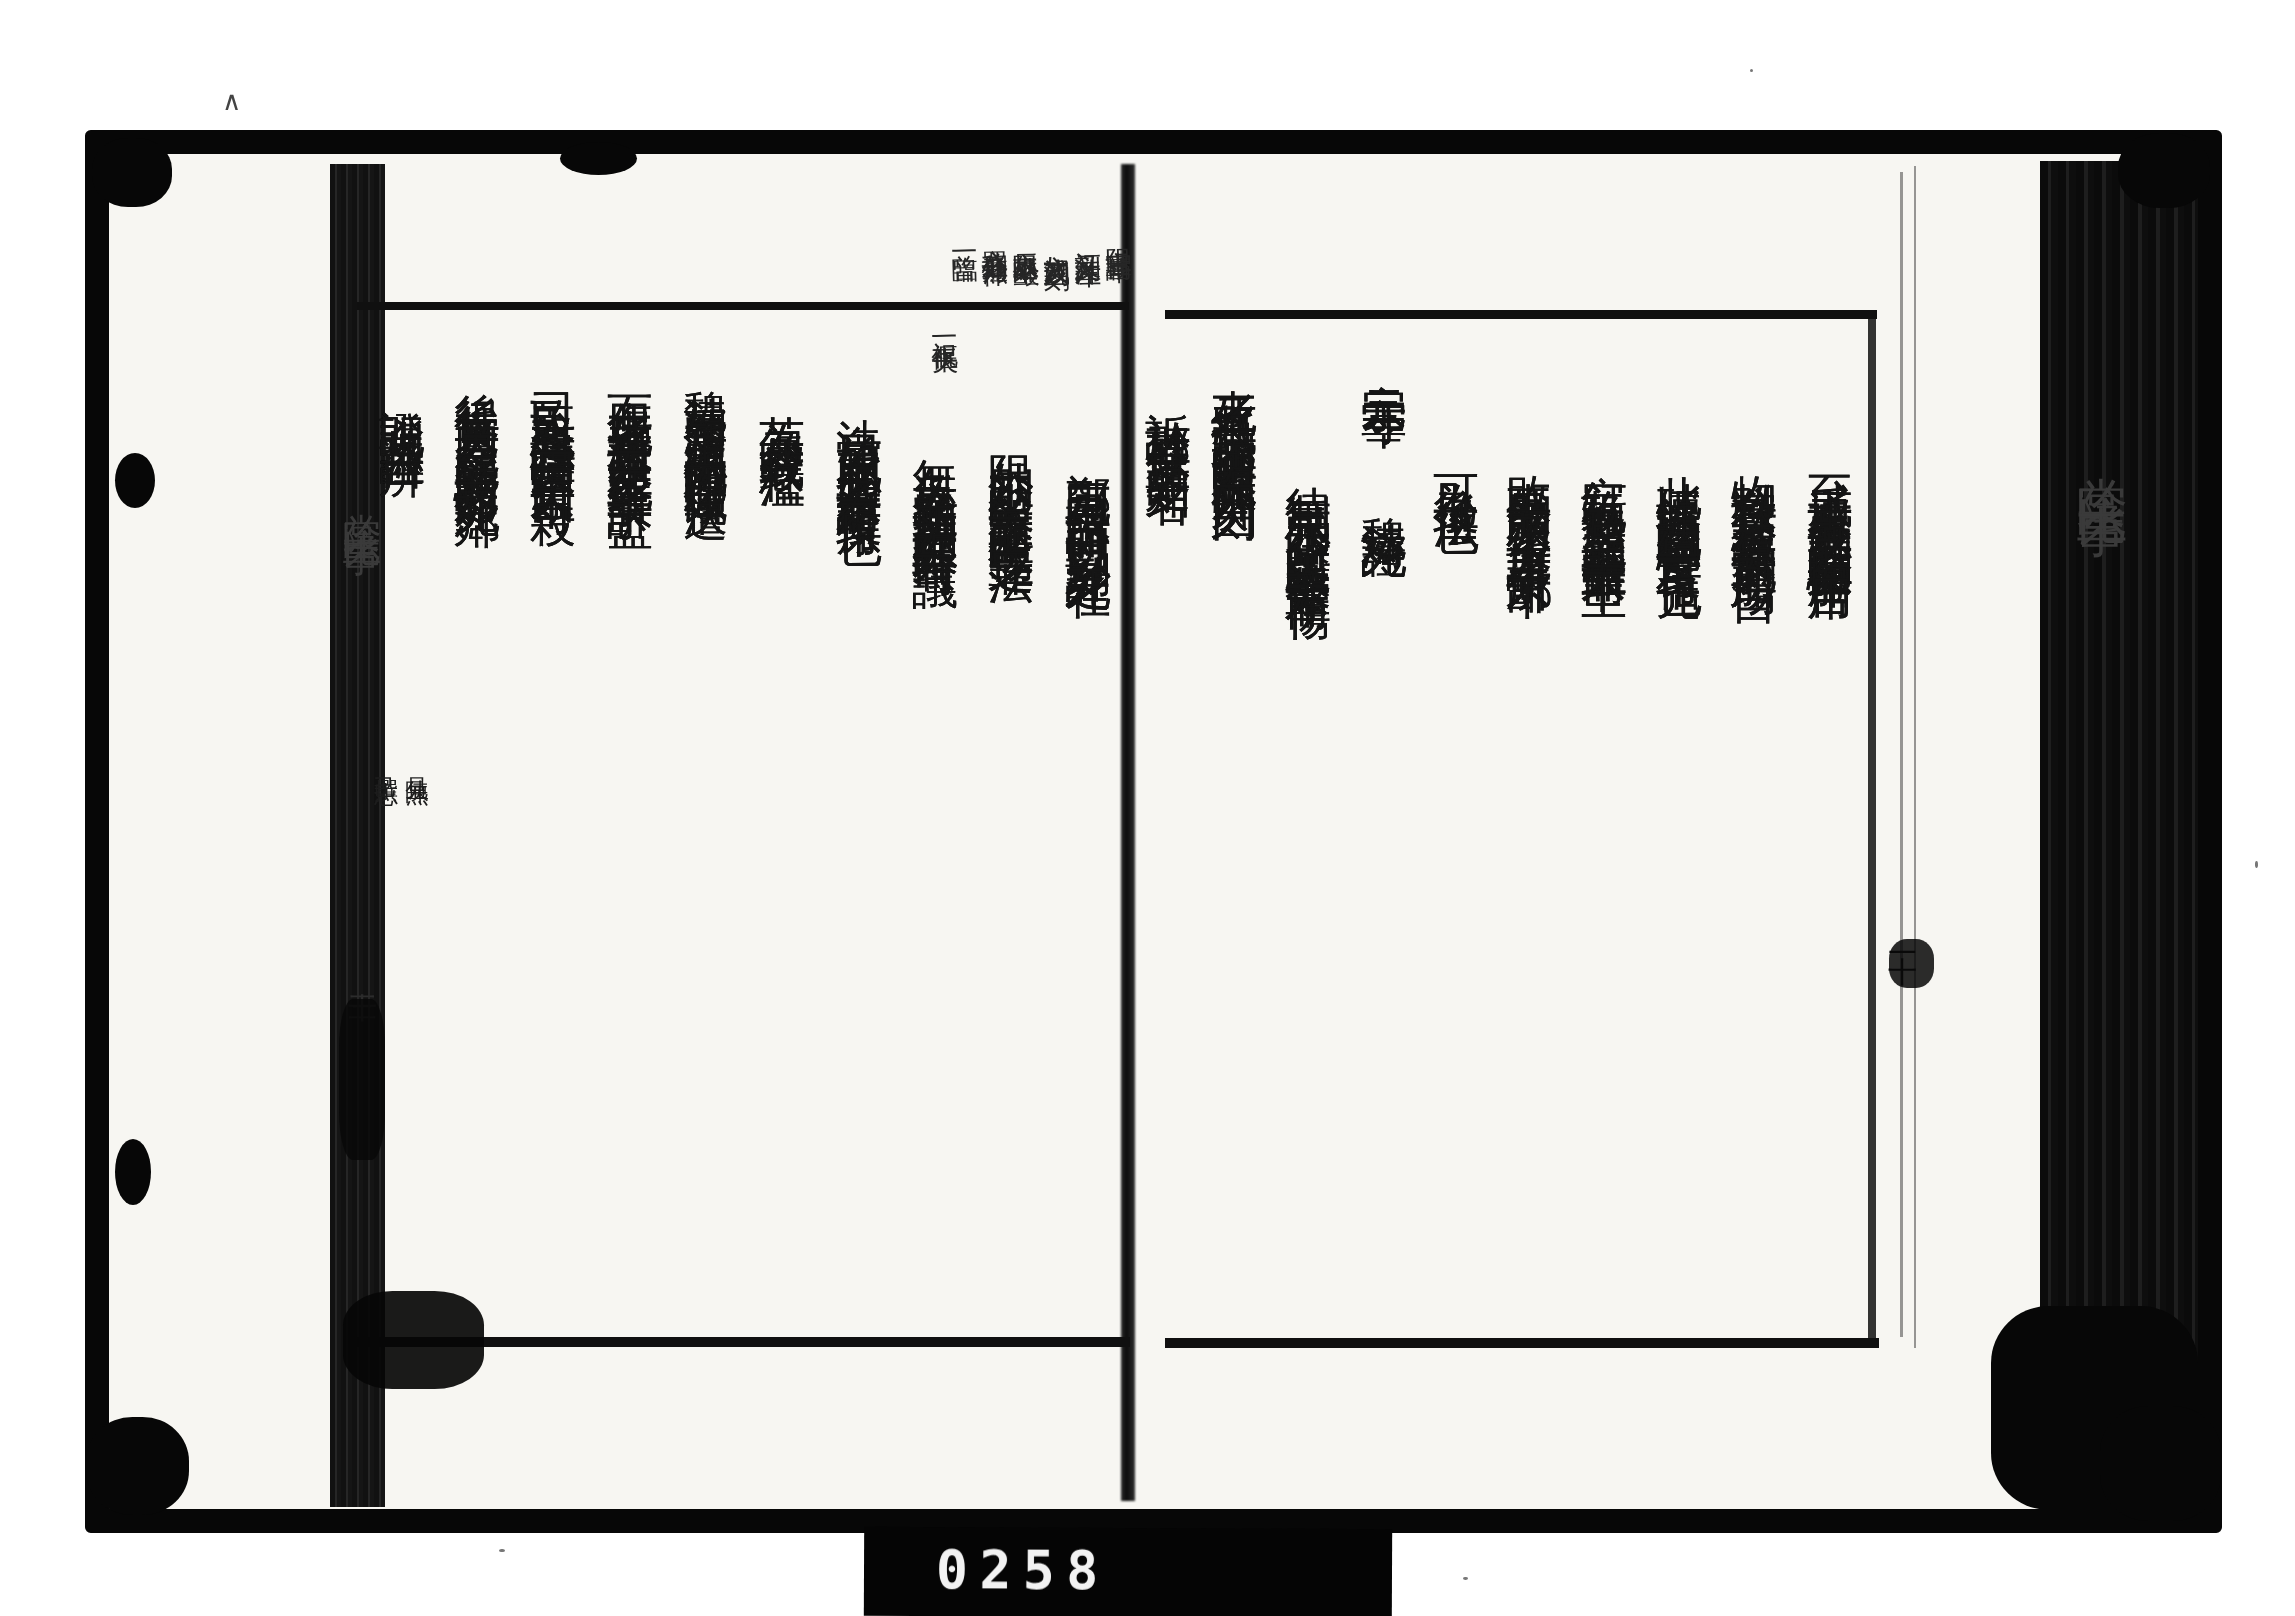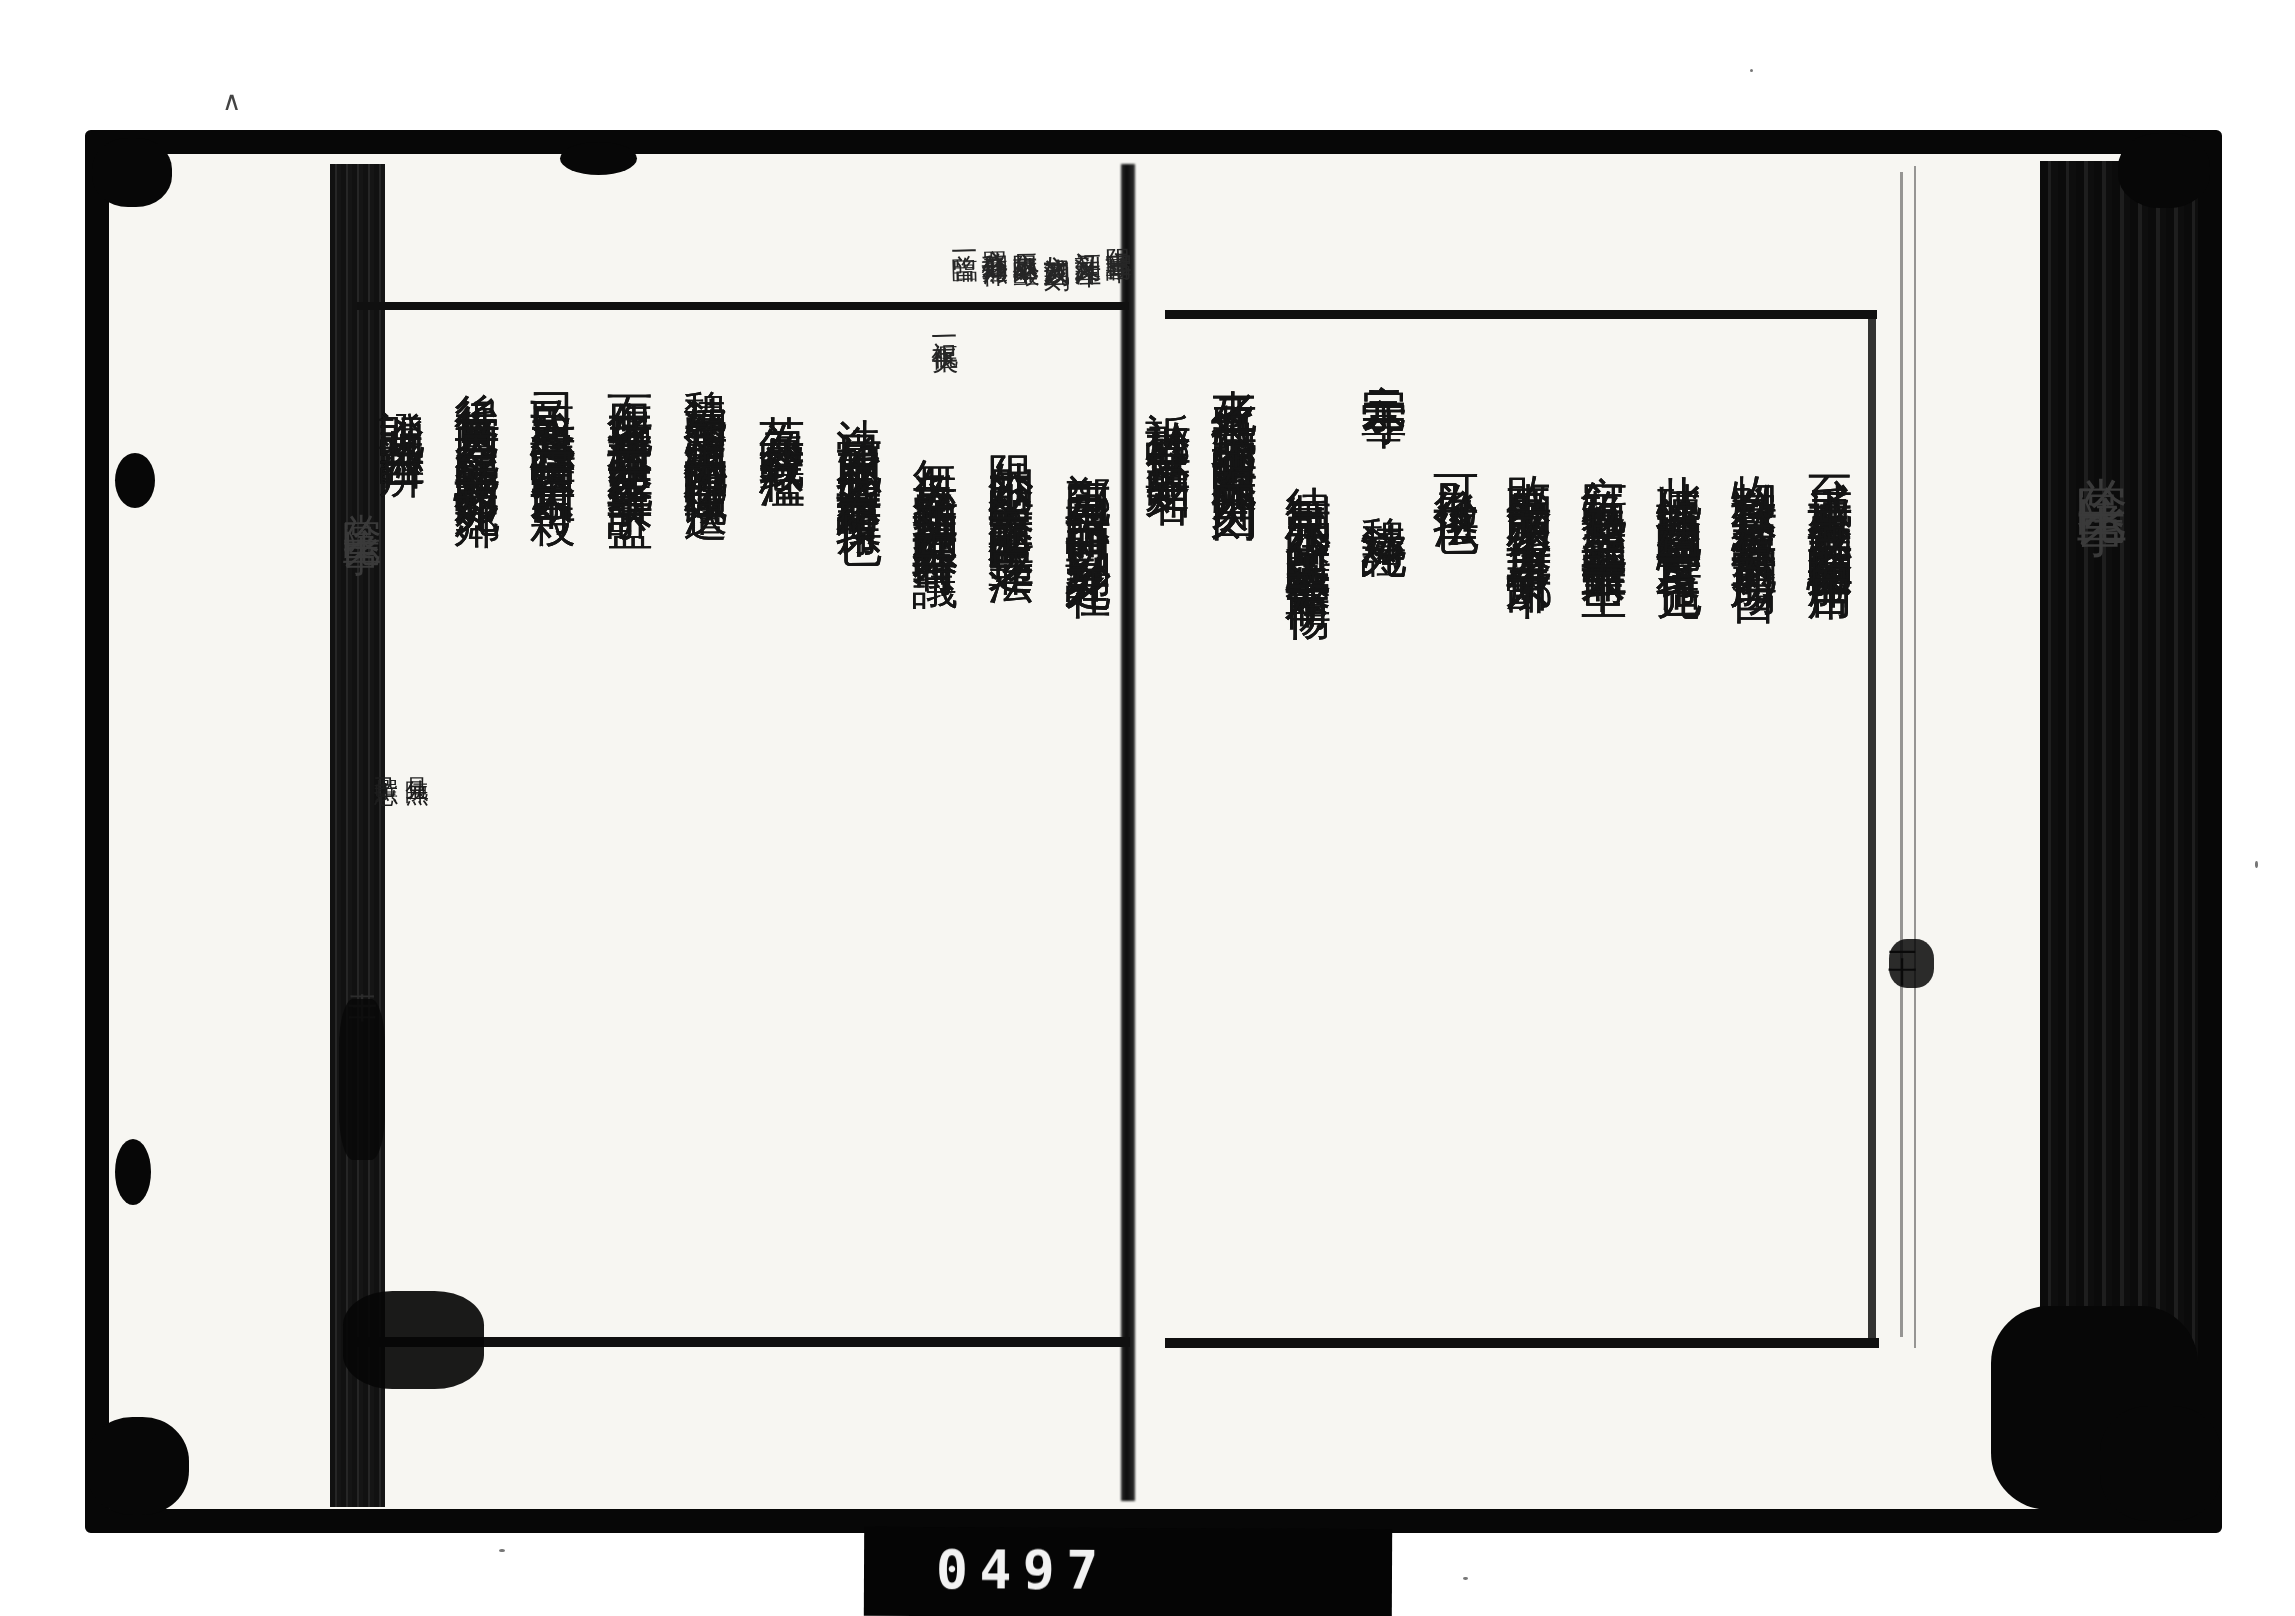--- a/index.html
+++ b/index.html
@@ -122,15 +122,15 @@
 <div class="blob" style="left:1991px;top:1306px;width:207px;height:204px;border-radius:28%;z-index:5;"></div>
 <div class="blob" style="left:343px;top:1291px;width:141px;height:98px;border-radius:35%;z-index:5;opacity:.92;"></div>
 
 <div class="mark" style="left:222px;top:85px;">∧</div>
 <div class="speck" style="left:1750px;top:69px;width:3.4px;height:3.4px;"></div>
 <div class="speck" style="left:1463px;top:1577px;width:4.6px;height:2.9px;"></div>
 <div class="speck" style="left:499px;top:1549px;width:5.7px;height:3.4px;"></div>
 <div class="speck" style="left:2255px;top:861px;width:2.9px;height:6.9px;"></div>
 
 <div class="counter-bar">
-  <div class="counter-digits">0497</div>
+  <div class="counter-digits">0258</div>
 </div>
 
 
 </body></html>

